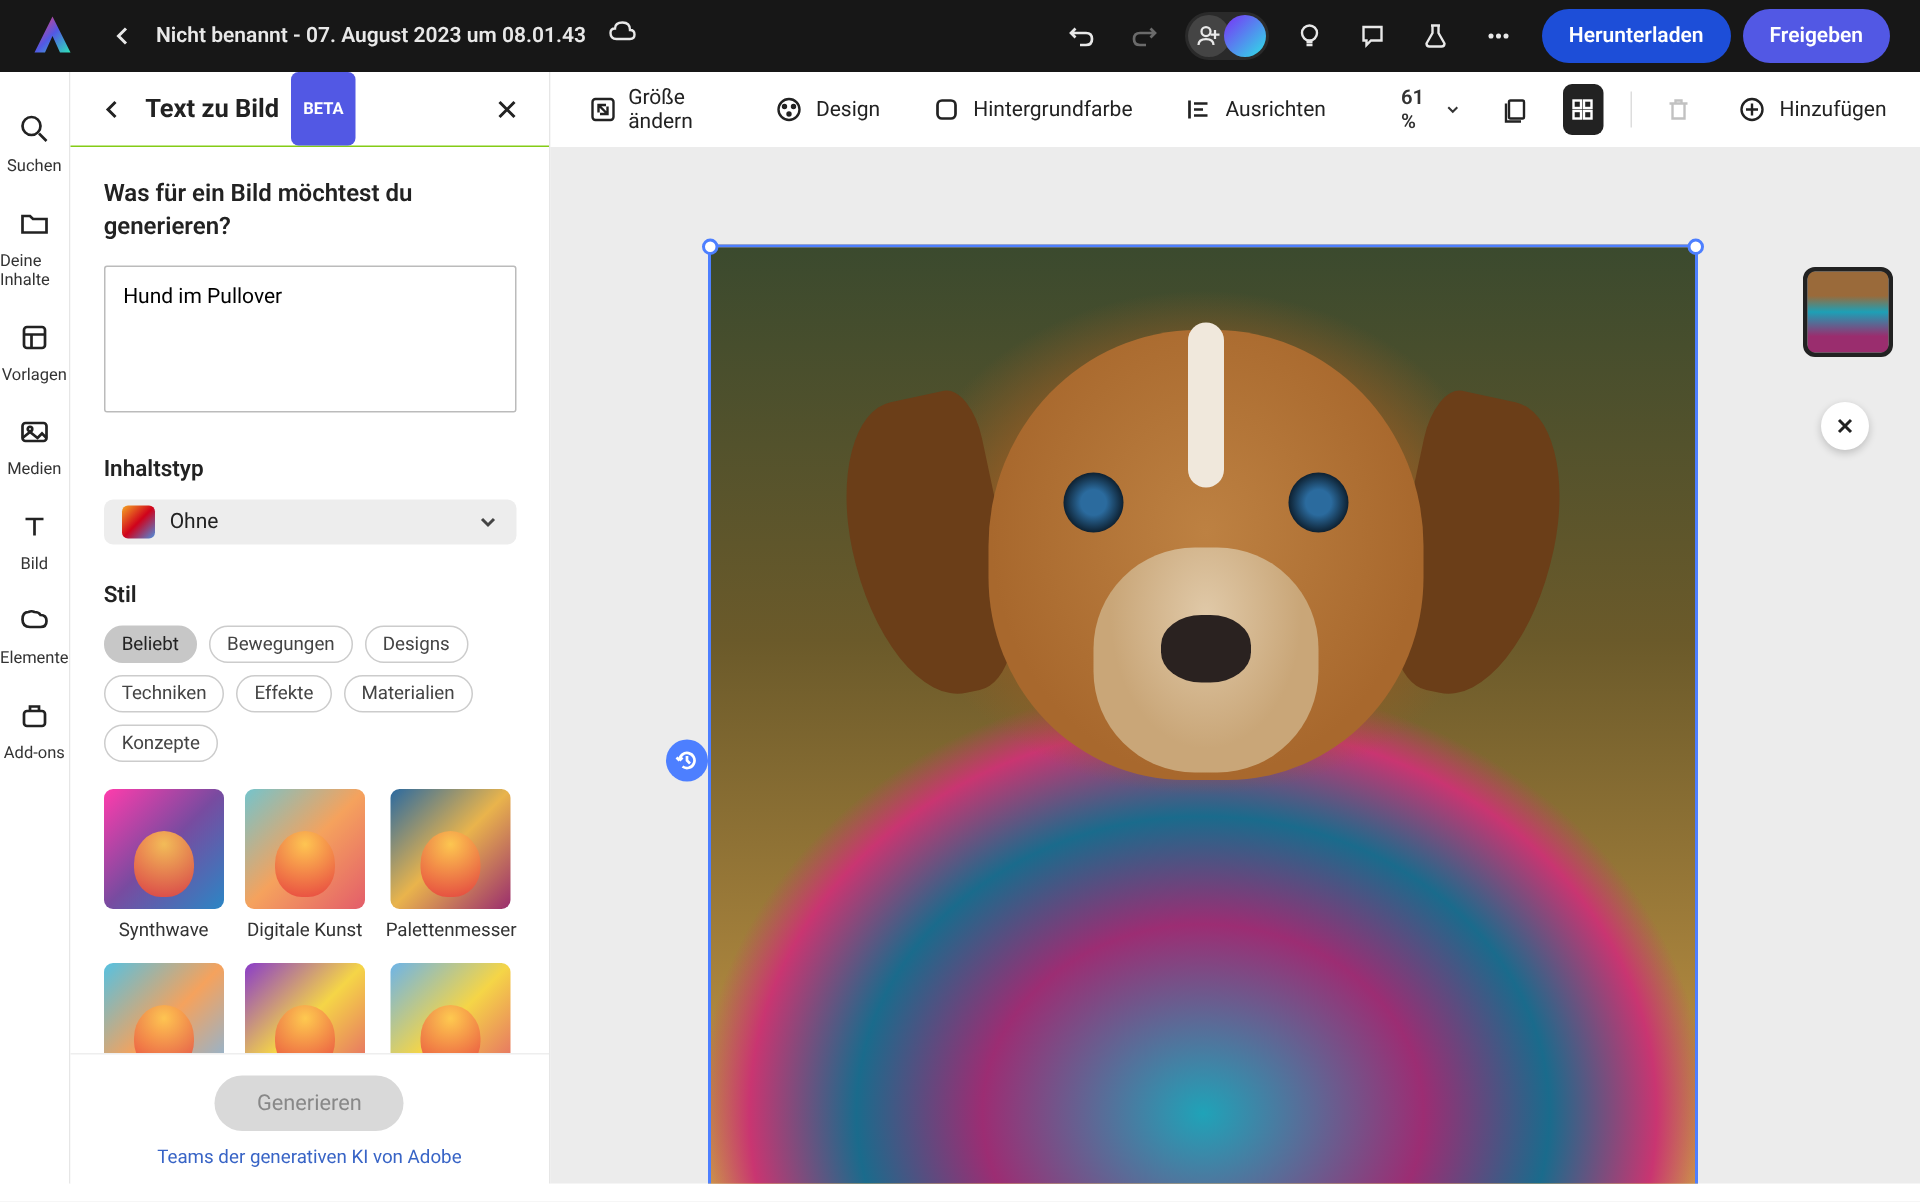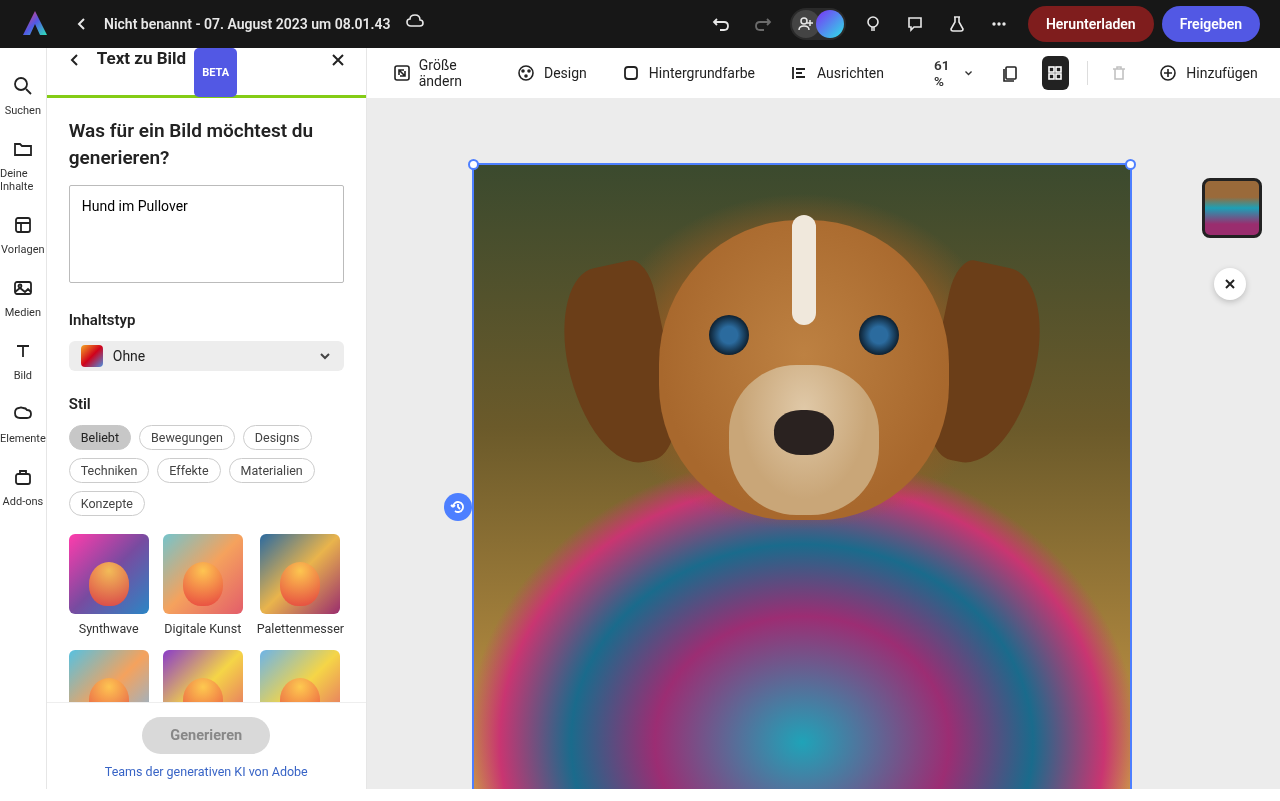--- a/index.html
+++ b/index.html
@@ -11,56 +11,56 @@
 .header-back { width: 28px; height: 28px; display: flex; align-items: center; justify-content: center; cursor: pointer; margin-right: 8px; }
 .doc-title { font-size: 14px; font-weight: 600; color: #e8e8e8; }
 .cloud-icon { margin-left: 14px; }
 .header-spacer { flex: 1; }
 .header-icon { width: 34px; height: 34px; display: flex; align-items: center; justify-content: center; cursor: pointer; margin: 0 4px; border-radius: 50%; }
 .avatar-combo { display: flex; align-items: center; background: #2a2a2a; border-radius: 20px; padding: 2px; margin: 0 6px; }
 .avatar-circle { width: 28px; height: 28px; border-radius: 50%; }
 .avatar-1 { background: #444; display: flex; align-items: center; justify-content: center; }
 .avatar-2 { background: linear-gradient(135deg, #7b2ff7, #2de2e6); margin-left: -4px; }
 .btn { height: 36px; padding: 0 18px; border-radius: 18px; border: none; font-size: 14px; font-weight: 600; cursor: pointer; margin-left: 8px; }
-.btn-download { background: #7f1d1d; color: #fff; }
+.btn-download { background: #1d4ed8; color: #fff; }
 .btn-share { background: #5258e4; color: #fff; }
 
 
 .main { display: flex; height: 741px; }
 
 
 .rail { width: 88px; background: #fff; border-right: 1px solid #e6e6e6; display: flex; flex-direction: column; align-items: center; padding-top: 16px; }
 .rail-item { width: 100%; display: flex; flex-direction: column; align-items: center; padding: 10px 0; cursor: pointer; }
 .rail-icon { width: 24px; height: 24px; display: flex; align-items: center; justify-content: center; margin-bottom: 6px; }
 .rail-label { font-size: 11px; color: #333; }
 
 
 .panel { width: 320px; background: #fff; border-right: 1px solid #e6e6e6; display: flex; flex-direction: column; }
-.panel-header { height: 50px; display: flex; align-items: flex-start; padding: 0 16px; border-bottom: 3px solid #84cc16; }
+.panel-header { height: 50px; display: flex; align-items: center; padding: 0 16px; border-bottom: 1px solid #84cc16; }
 .panel-back { width: 24px; height: 24px; display: flex; align-items: center; justify-content: center; cursor: pointer; margin-right: 10px; }
 .panel-title { font-size: 17px; font-weight: 700; color: #222; }
 .badge { background: #5258e4; color: #fff; font-size: 11px; font-weight: 700; padding: 18px 8px; border-radius: 5px; margin-left: 8px; }
 .panel-close { margin-left: auto; width: 24px; height: 24px; display: flex; align-items: center; justify-content: center; cursor: pointer; }
 .panel-body { flex: 1; overflow-y: auto; padding: 20px 22px 0 22px; }
-.prompt-heading { font-size: 19px; font-weight: 600; color: #222; line-height: 1.4; margin-bottom: 14px; }
+.prompt-heading { font-size: 16px; font-weight: 600; color: #222; line-height: 1.4; margin-bottom: 14px; }
 .prompt-box { width: 100%; height: 98px; border: 1.5px solid #bbb; border-radius: 2px; padding: 12px; font-size: 14px; resize: none; font-family: inherit; }
 .section-label { font-size: 15px; font-weight: 600; color: #222; margin: 24px 0 12px; }
 .select-box { width: 100%; height: 30px; background: #ededed; border-radius: 6px; display: flex; align-items: center; padding: 0 12px; cursor: pointer; }
 .select-thumb { width: 22px; height: 22px; border-radius: 4px; background: linear-gradient(135deg, #f5a623, #d0021b, #4a90e2); margin-right: 10px; }
 .select-text { font-size: 14px; color: #222; flex: 1; }
 .chips { display: flex; flex-wrap: wrap; gap: 8px; margin-top: 12px; }
 .chip { padding: 4px 11px; border-radius: 13px; font-size: 12.5px; border: 1px solid #ccc; background: #fff; cursor: pointer; color: #444; }
 .chip.active { background: #c7c7c7; border-color: #c7c7c7; color: #222; }
 .style-grid { display: grid; grid-template-columns: repeat(3, 1fr); gap: 14px; margin-top: 18px; }
 .style-item { display: flex; flex-direction: column; align-items: center; cursor: pointer; }
 .style-thumb { width: 80px; height: 80px; border-radius: 6px; background: linear-gradient(135deg, #c471ed, #f64f59, #12c2e9); position: relative; overflow: hidden; }
 .style-thumb::after { content: ""; position: absolute; top: 35%; left: 25%; width: 50%; height: 55%; background: radial-gradient(circle at 50% 20%, rgba(255,200,80,0.9), rgba(230,60,60,0.9)); border-radius: 50% 50% 45% 45%; }
 .style-name { font-size: 12.5px; color: #333; margin-top: 7px; }
 .panel-footer { padding: 14px 22px 10px; border-top: 1px solid #eee; text-align: center; }
-.generate-btn { background: #d9d9d9; color: #888; border: none; border-radius: 20px; padding: 10px 28px; font-size: 14.5px; font-weight: 700; cursor: not-allowed; }
+.generate-btn { background: #d9d9d9; color: #888; border: none; border-radius: 20px; padding: 10px 28px; font-size: 14.5px; font-weight: 400; cursor: not-allowed; }
 .footer-link { font-size: 12.5px; color: #3864c6; margin-top: 10px; display: block; cursor: pointer; }
 
 
 .canvas-area { flex: 1; background: #ececec; position: relative; display: flex; flex-direction: column; }
 .toolbar { height: 50px; background: #fff; display: flex; align-items: center; padding: 0 18px; gap: 18px; }
 .tool { display: flex; align-items: center; gap: 8px; cursor: pointer; font-size: 14px; color: #222; padding: 6px 8px; }
 .tool-icon { width: 20px; height: 20px; display: flex; align-items: center; justify-content: center; }
 .toolbar-spacer { flex: 1; }
 .zoom { font-size: 13.5px; font-weight: 600; color: #333; display: flex; align-items: center; gap: 8px; cursor: pointer; padding: 0 6px; }
 .square-icon-btn { width: 34px; height: 34px; border-radius: 6px; display: flex; align-items: center; justify-content: center; cursor: pointer; }

